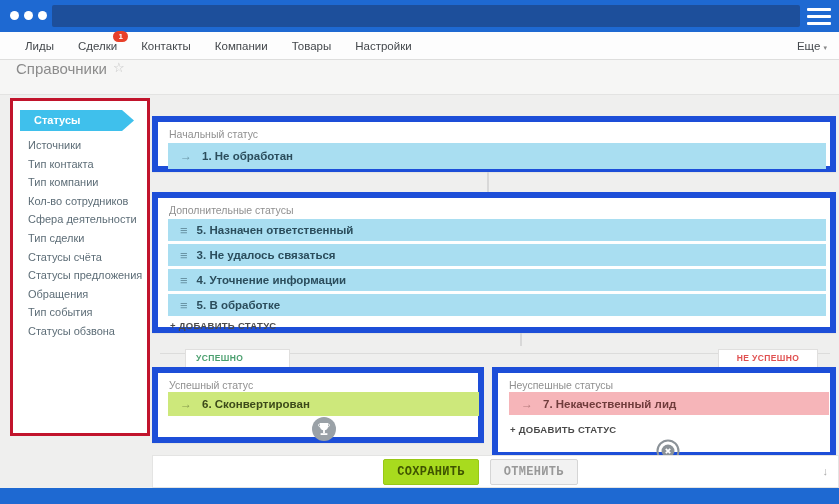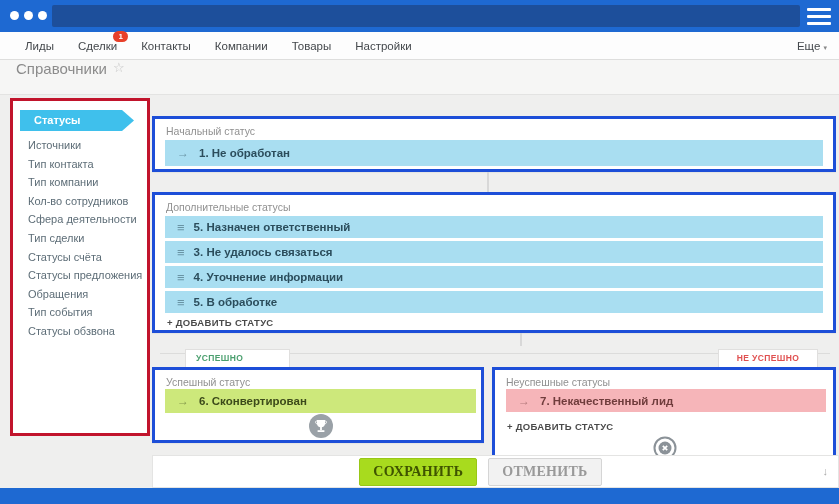--- a/index.html
+++ b/index.html
@@ -28,21 +28,21 @@
   .title-star { font-size:13px; color:#c4c4c4; margin-left:6px; cursor:pointer; }
 
   
   .annotation-box { position:absolute; left:10px; top:98px; width:140px; height:338px; border:3px solid #c1142c; background:#fff; }
   .sb-selected { position:absolute; left:7px; top:9px; width:114px; height:21px; background:#3fc0ec; color:#fff; font-size:11px; font-weight:bold; line-height:21px; padding-left:14px; cursor:pointer;
        clip-path:polygon(0 0, calc(100% - 12px) 0, 100% 50%, calc(100% - 12px) 100%, 0 100%); }
   .sb-list { position:absolute; left:0; top:35px; width:100%; }
   .sb-item { height:18.6px; line-height:18.6px; padding-left:15px; font-size:11px; color:#5d6d77; cursor:pointer; white-space:nowrap; overflow:hidden; }
 
   
-  .panel { position:absolute; background:#fff; border:3px solid #1d4ed8; box-shadow:0 1px 1px rgba(0,0,0,0.04); }
+  .panel { position:absolute; background:#fff; border:6px solid #1d4ed8; box-shadow:0 1px 1px rgba(0,0,0,0.04); }
   .panel-label { font-size:10.5px; color:#909090; position:absolute; left:11px; top:6px; white-space:nowrap; }
 
   .status-bar { position:absolute; display:flex; align-items:center; font-weight:bold; font-size:11.5px; cursor:pointer; }
   .status-bar .lead { opacity:.5; margin:0 10px 0 12px; font-weight:normal; font-size:12px; }
   .bar-blue { background:#a9def1; color:#2b4d5c; }
   .bar-green { background:#cde87b; color:#3c4a1a; }
   .bar-pink { background:#f6b5b9; color:#703c3c; }
 
   .panel-initial { left:152px; top:116px; width:684px; height:56px; }
   .panel-initial .status-bar { left:10px; top:21px; width:658px; height:26px; }
@@ -72,21 +72,21 @@
   .panel-fail .status-bar { left:11px; top:19px; width:320px; height:23px; }
   .panel-fail .add-status-link { top:51px; }
 
   .round-icon { position:absolute; width:24px; height:24px; cursor:default; }
   .icon-trophy { left:154px; top:44px; }
   .icon-fail { left:158px; top:66px; }
 
   
   .action-bar { position:absolute; left:152px; top:455px; width:687px; height:33px; background:#fff; border:1px solid #e4e4e3; display:flex; align-items:center; justify-content:center; }
   .action-group { display:flex; gap:11px; margin-right:30px; }
-  .btn { font-family:Liberation Serif, serif; font-size:14px; font-weight:bold; letter-spacing:.3px; padding:5px 13px; border-radius:2px; cursor:pointer; }
+  .btn { font-family:Liberation Mono, monospace; font-size:12px; font-weight:bold; letter-spacing:.3px; padding:5px 13px; border-radius:2px; cursor:pointer; }
   .btn-save { background:#a8db1e; border:1px solid #98c717; color:#3f5400; }
   .btn-cancel { background:#f2f2f2; border:1px solid #d5d5d5; color:#999; }
   .scroll-hint { position:absolute; right:10px; top:9px; font-size:11px; color:#aaa; cursor:pointer; }
 
   .footer { position:absolute; left:0; top:488px; width:839px; height:16px; background:#1e69d2; }
 </style>
 </head>
 <body>
 
 <div id="screen">

